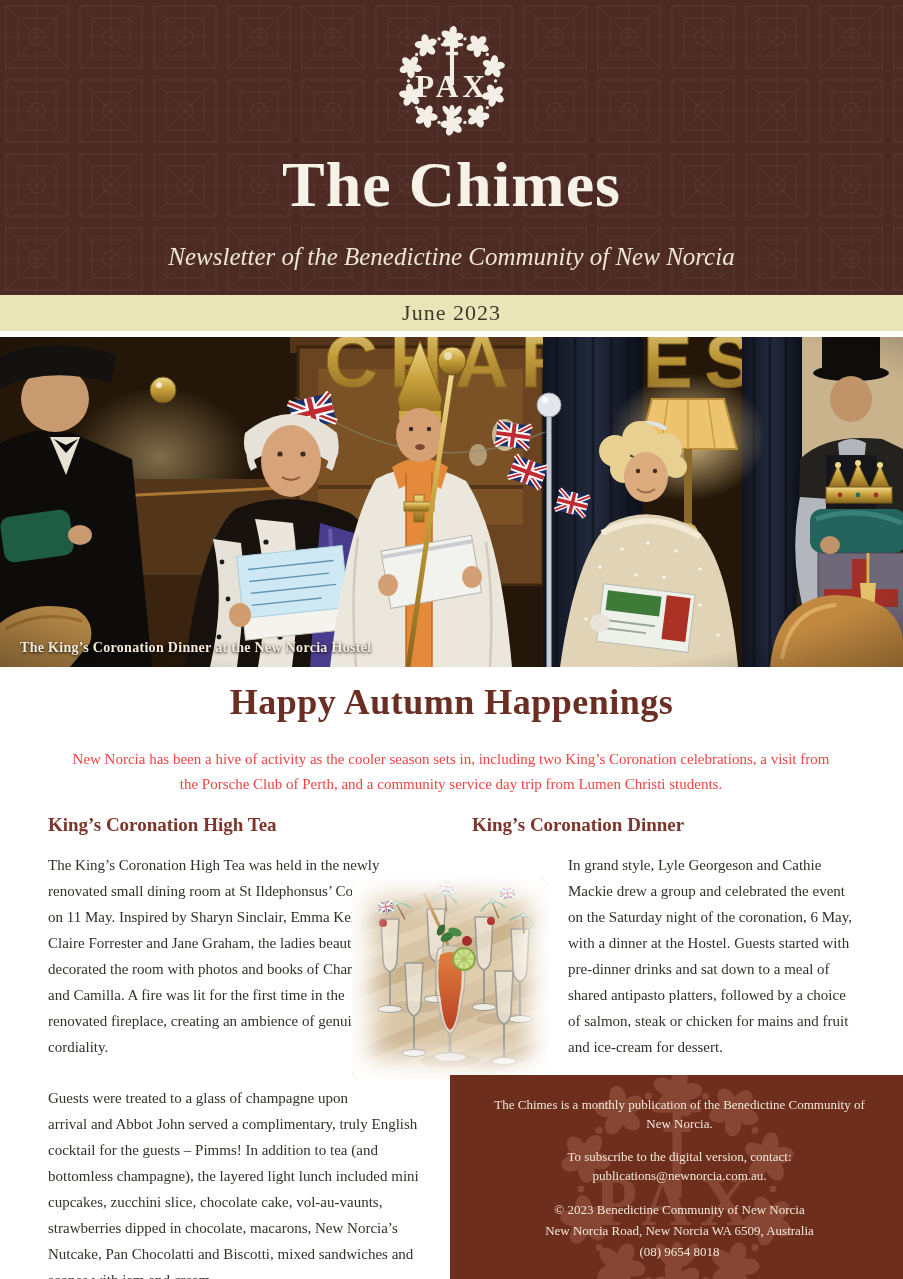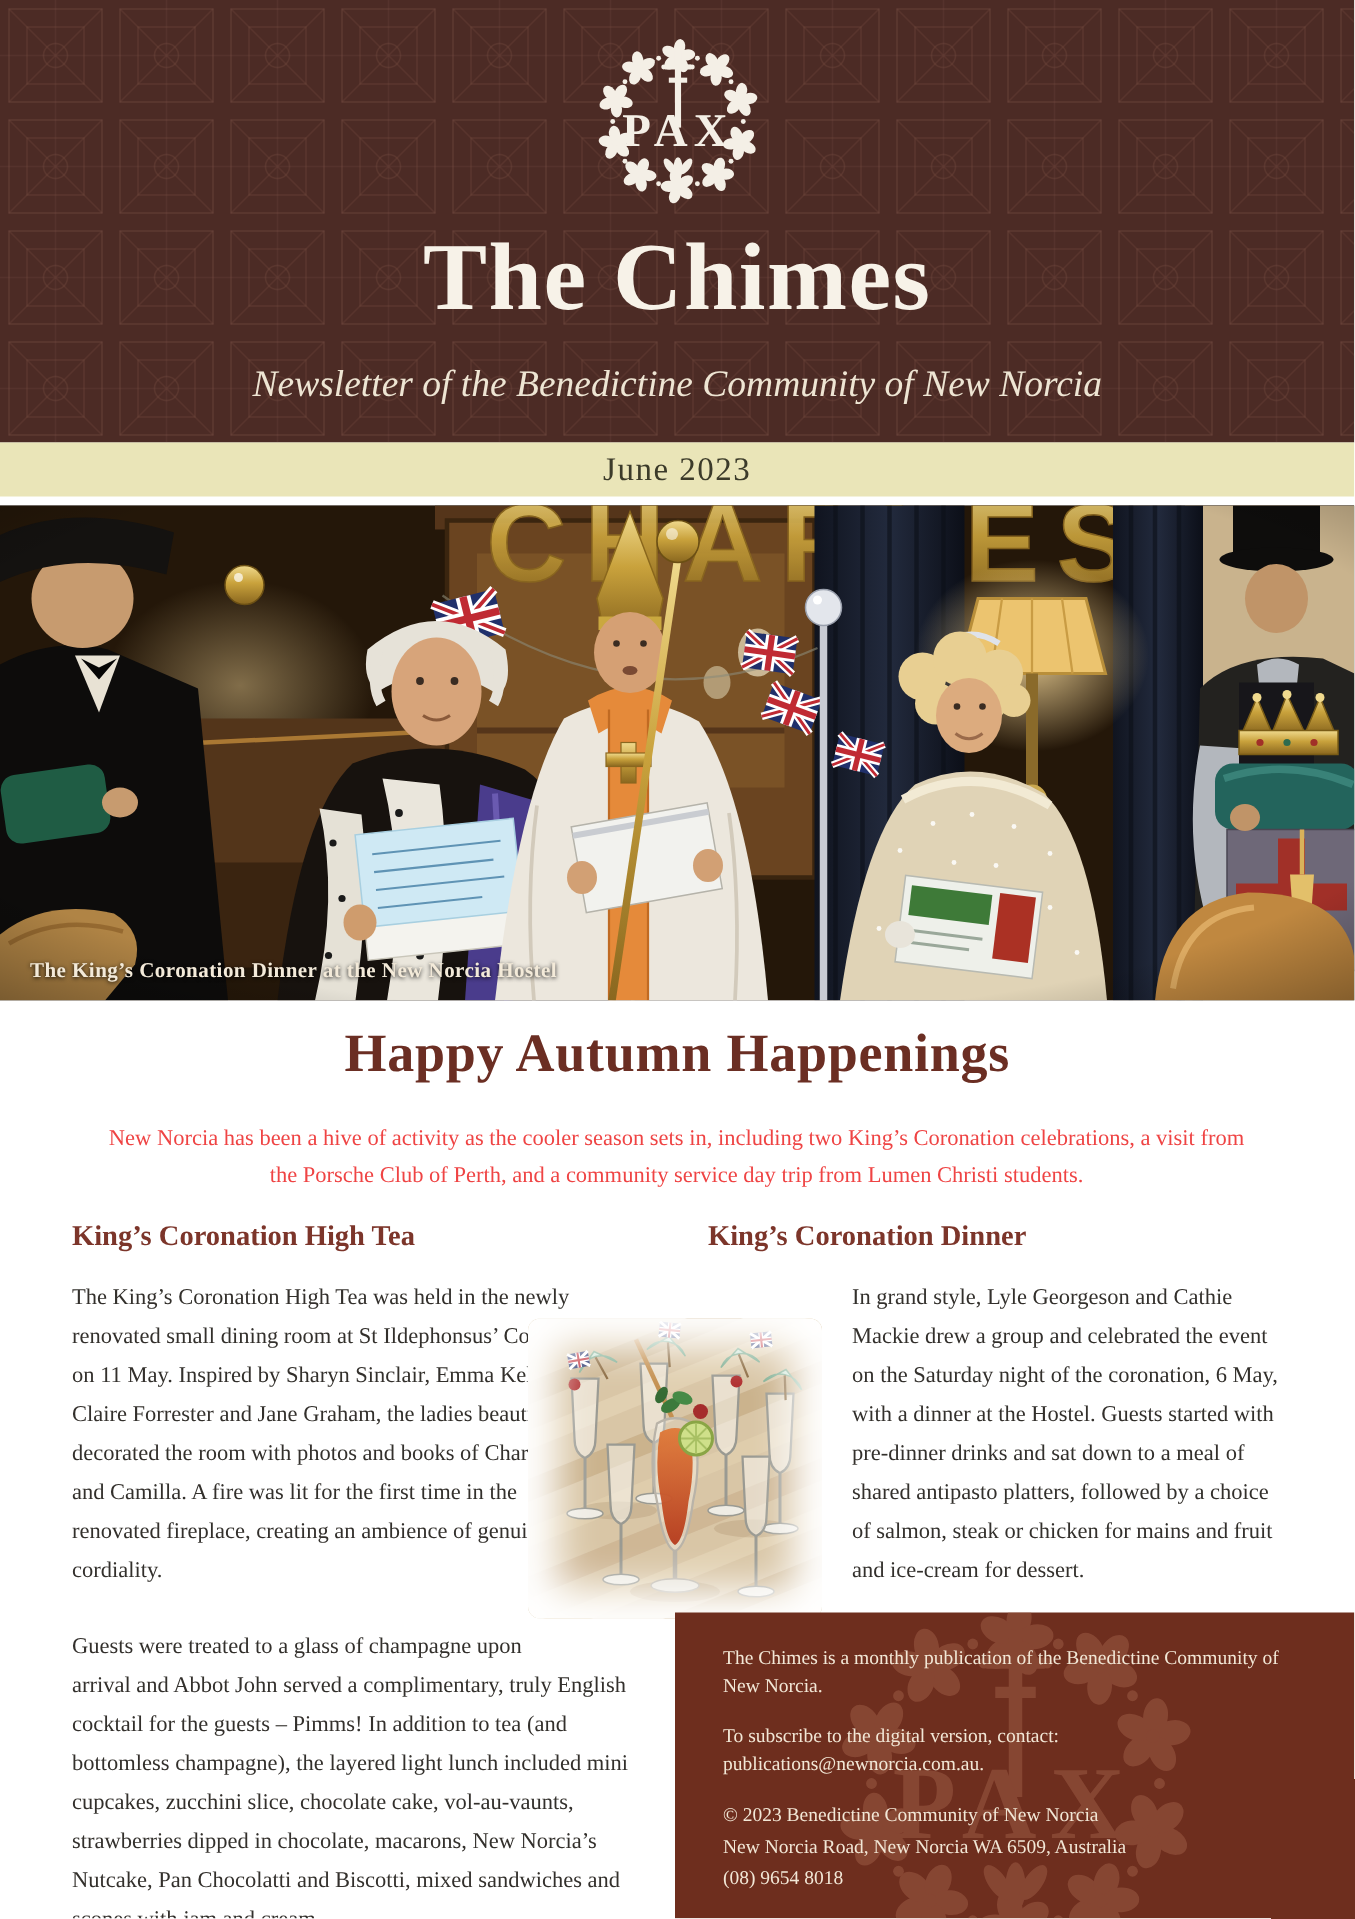--- a/index.html
+++ b/index.html
@@ -20,21 +20,21 @@
              text-align:center;}
   .issue-bar span{font-size:22px;line-height:36px;color:#3c3b2a;letter-spacing:1px;text-align:center;}
 
   
   .hero{position:absolute;top:337px;left:0;width:903px;height:330px;background:#1c140d;}
   .hero svg{display:block;}
   .hero-caption{position:absolute;left:20px;bottom:11px;margin:0;color:#f3ead9;font-weight:bold;
                 font-size:14px;letter-spacing:.3px;text-shadow:0 1px 3px rgba(0,0,0,.9);}
 
   
-  .content{position:absolute;top:667px;left:0;width:903px;height:612px;background:#fff;}
+  .content{position:absolute;top:667px;left:0;width:903px;height:612px;background:#fff;border-radius:22px;}
   .headline{position:absolute;top:14px;left:0;width:100%;text-align:center;margin:0;
             font-size:36px;font-weight:bold;color:#6b2e23;letter-spacing:.5px;}
   .intro{position:absolute;top:80px;left:71px;width:760px;text-align:center;margin:0;
          font-size:15px;line-height:25px;color:#ef4444;}
   .col{position:absolute;top:147px;}
   .col-left{left:48px;width:397px;}
   .col-right{left:472px;width:390px;}
   .col h2{margin:0 0 16px 0;font-size:19px;font-weight:bold;color:#7c352a;}
   .col p{margin:0 0 25px 0;font-size:15px;line-height:26px;color:#33302c;}
   .spacer-r{float:right;width:58px;height:224px;margin-top:26px;}
@@ -42,21 +42,21 @@
   .see-more{text-align:right;font-size:14px;color:#7c352a;margin:4px 0 0 0;}
 
   
   .cocktail{position:absolute;left:352px;top:212px;width:196px;height:200px;border-radius:8px;}
   .cocktail svg{display:block;border-radius:8px;}
   .cocktail .feather{position:absolute;top:0;left:0;width:196px;height:200px;border-radius:8px;
                      box-shadow:inset 0 0 26px 20px #ffffff;}
 
   
   .footer-box{position:absolute;left:450px;top:408px;width:453px;height:204px;background:#6e2e1e;
-              color:#f2e7d6;overflow:hidden;}
+              color:#f2e7d6;overflow:hidden;text-align:center;}
   .fb-watermark{position:absolute;left:50%;top:50%;transform:translate(-50%,-46%);
                 color:#a2604a;opacity:.48;}
   .fb-inner{position:relative;padding:20px 26px 0 32px;font-size:13px;line-height:19px;}
   .fb-inner p{margin:0 0 14px 0;}
   .fb-inner .fb-block{margin-bottom:0;line-height:21px;}
 </style>
 </head>
 <body>
 
 <div class="page">

